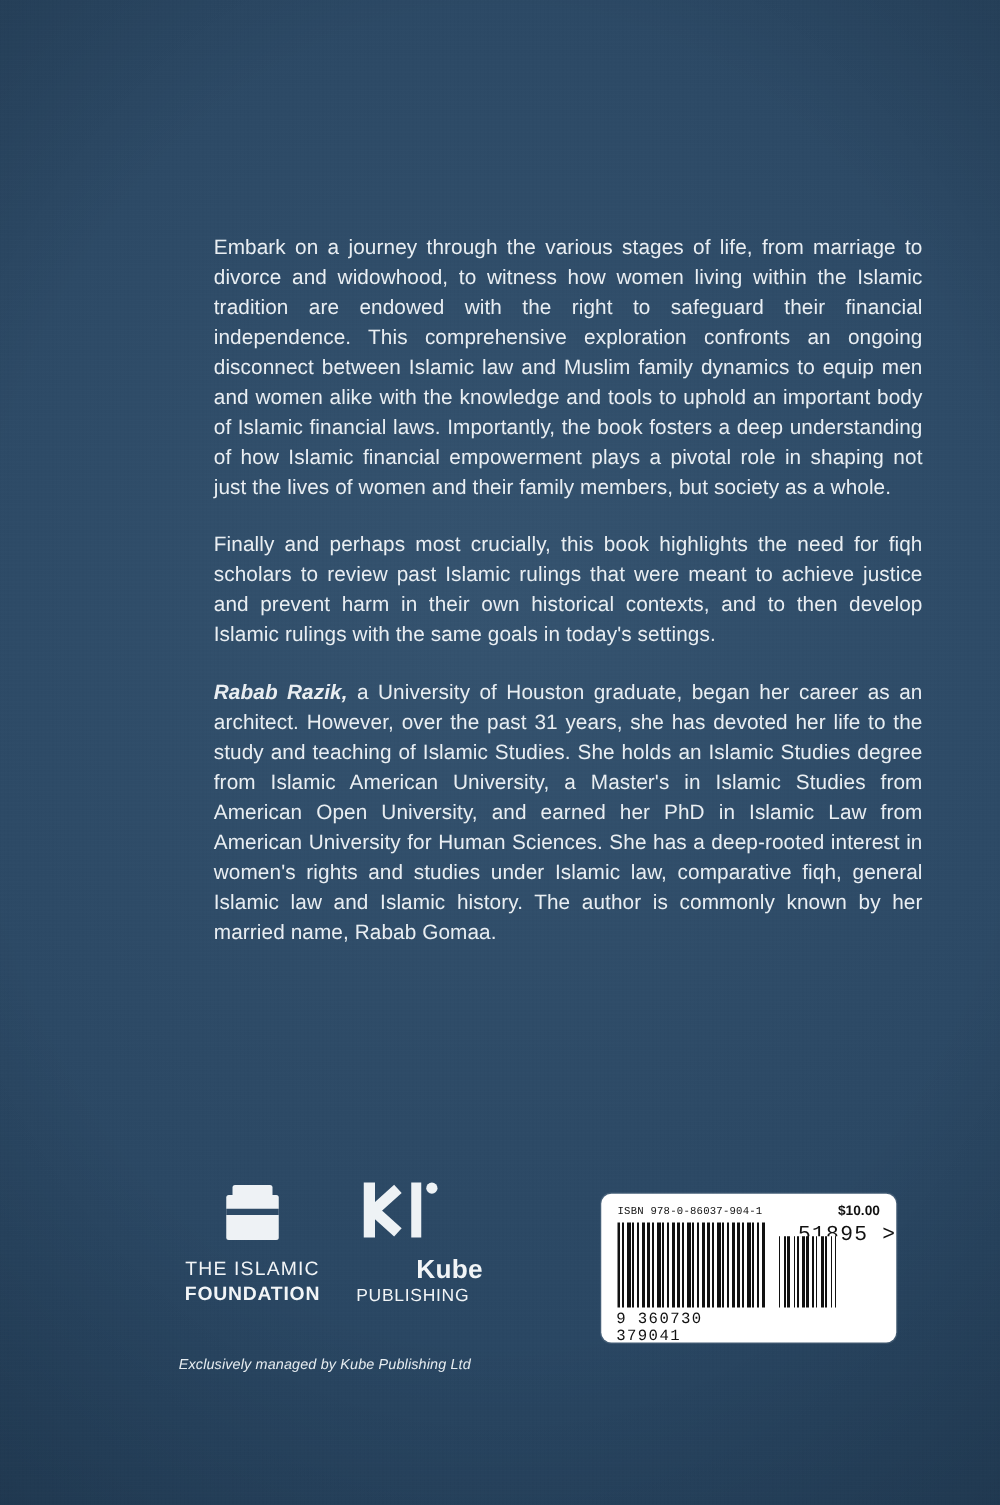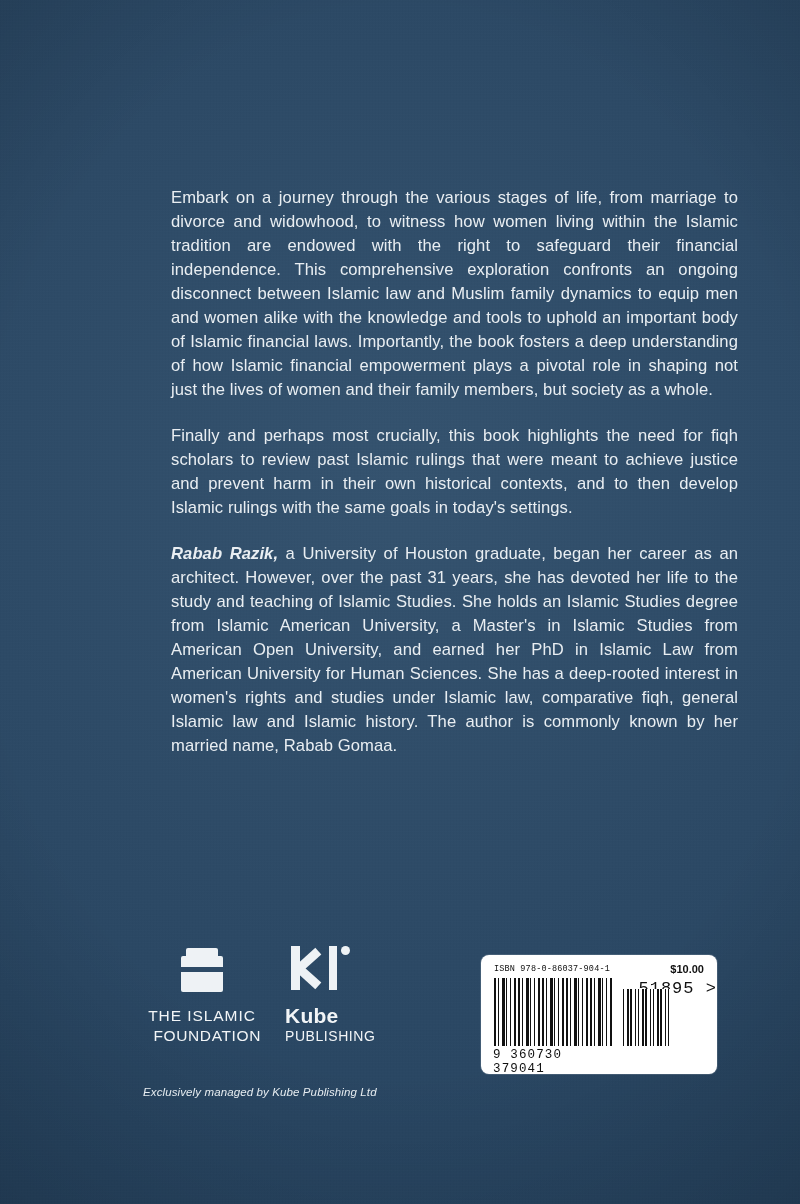--- a/index.html
+++ b/index.html
@@ -108,24 +108,23 @@
     background: #eef2f5;
     border-radius: 2px 2px 0 0;
   }
   .islamic-l1 {
     font-size: 15.5px;
     letter-spacing: .06em;
     line-height: 20px;
   }
   .islamic-l2 {
     font-size: 15.5px;
-    font-weight: normal;
+    font-weight: bold;
     letter-spacing: .04em;
     line-height: 20px;
-    text-align: right;
   }
 
   .logo-kube {
     position: absolute;
     left: 285px;
     top: 14px;
     width: 110px;
     color: #f2f5f7;
   }
   .kube-mark {
@@ -167,20 +166,21 @@
     left: 50px; top: 2px;
     width: 9px; height: 9px;
     background: #eef2f5;
     border-radius: 50%;
   }
   .kube-l1 {
     font-size: 21px;
     font-weight: bold;
     letter-spacing: .01em;
     line-height: 23px;
+    margin-left: 48px;
   }
   .kube-l2 {
     font-size: 14px;
     letter-spacing: .04em;
     line-height: 18px;
   }
 
   .managed-note {
     position: absolute;
     left: 143px;

